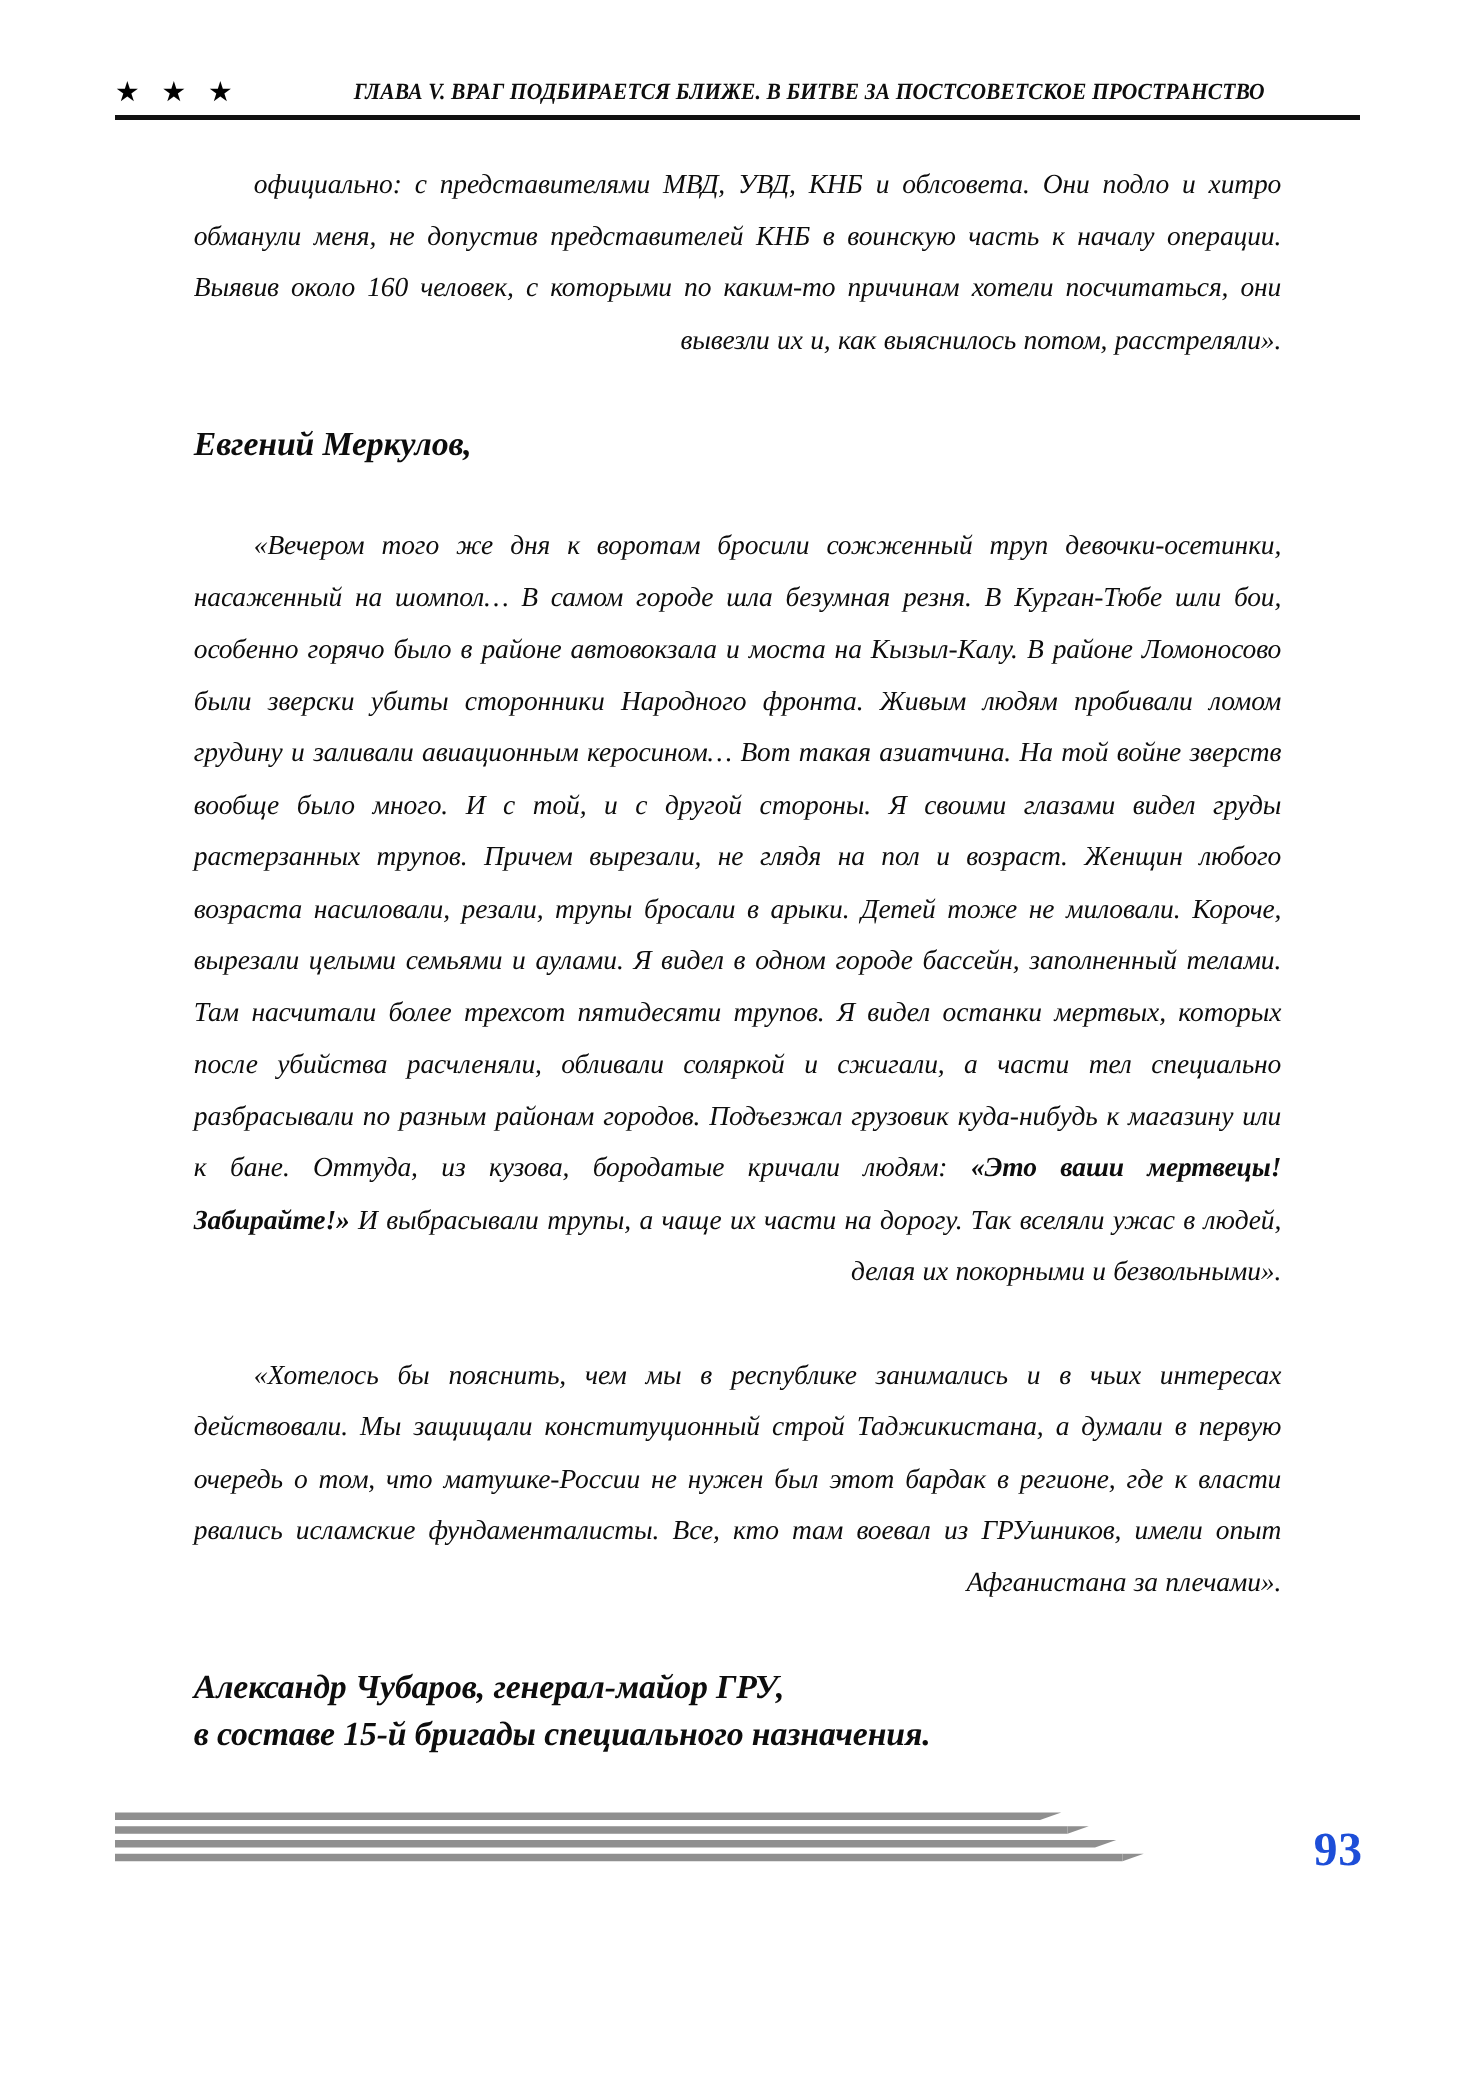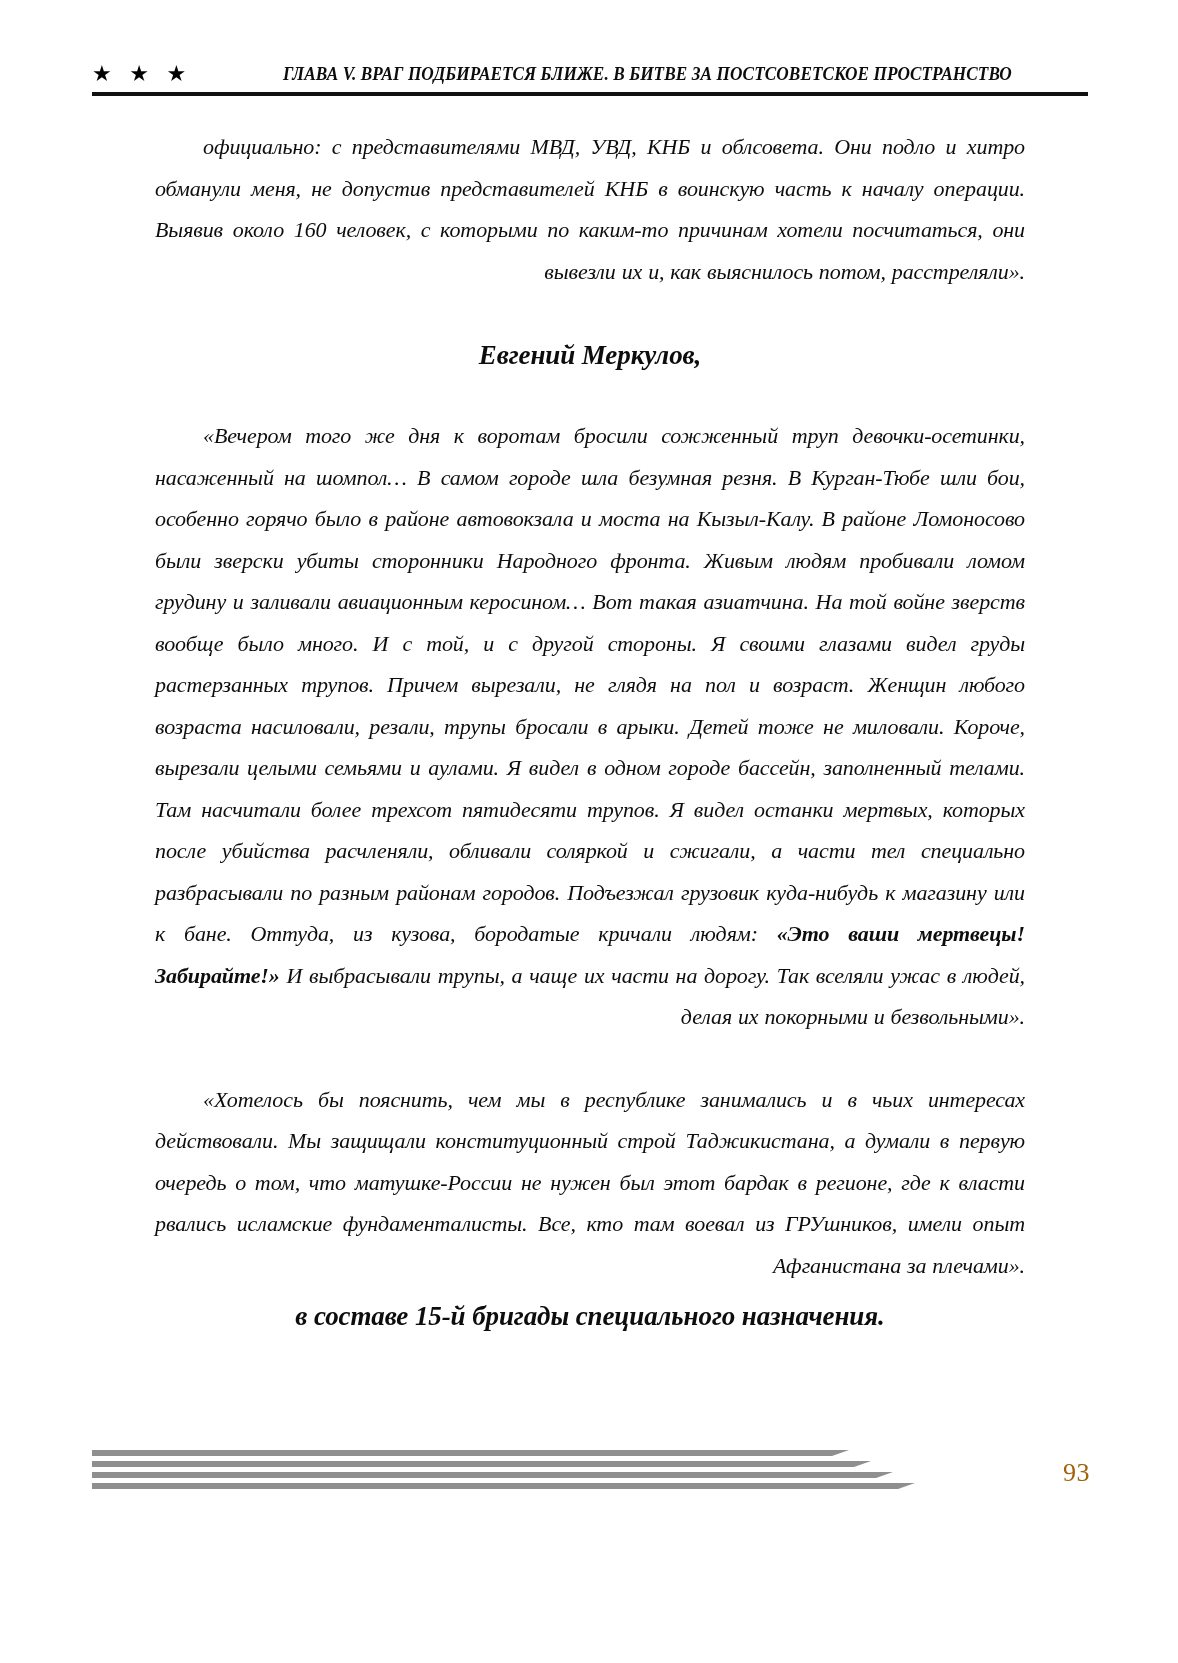--- a/index.html
+++ b/index.html
@@ -72,22 +72,22 @@
     font-size: 22px;
     line-height: 41.5px;
     text-indent: 48px;
     letter-spacing: -0.1px;
     word-spacing: 0.5px;
   }
   p.body.pad-top-1 { margin-top: 41px; }
   p.body b { font-weight: 700; font-style: italic; }
 
   .attrib {
-    margin: 11px;
-    text-align: center;
+    margin: 0;
+    text-align: left;
     font-style: italic;
     font-weight: 700;
     font-size: 27px;
     line-height: 38px;
     letter-spacing: -0.1px;
   }
   .gap-attrib-before { margin-top: 44px; }
 
   
   .footer {
@@ -122,25 +122,25 @@
   }
   .s1 { top: 0px;  width: 740px; }
   .s2 { top: 11px; width: 762px; }
   .s3 { top: 22px; width: 784px; }
   .s4 { top: 33px; width: 806px; }
 
   .page-number {
     position: absolute;
     right: 88px;
     top: 8px;
-    font-size: 26px;
-    font-weight: 400;
+    font-size: 38px;
+    font-weight: 700;
     font-style: normal;
     letter-spacing: 0.5px;
-    color: #a16207;
+    color: #1d4ed8;
   }
 </style>
 </head>
 <body>
 
 <div class="page">
 
   <div class="runhead">
     <span class="stars">★ ★ ★</span>
     <span class="runhead-title">ГЛАВА V. ВРАГ ПОДБИРАЕТСЯ БЛИЖЕ. В БИТВЕ ЗА ПОСТСОВЕТСКОЕ ПРОСТРАНСТВО</span>
@@ -150,20 +150,21 @@
   <div class="content">
 
     <p class="body">официально: с представителями МВД, УВД, КНБ и облсовета. Они подло и хитро обманули меня, не допустив представителей КНБ в воинскую часть к началу операции. Выявив около 160 человек, с которыми по каким-то причинам хотели посчитаться, они вывезли их и, как выяснилось потом, расстреляли».</p>
 
     <p class="attrib gap-attrib-before">Евгений Меркулов,</p>
 
     <p class="body pad-top-1"><span>«Вечером того же дня к воротам бросили сожженный труп девочки-осетинки, насаженный на шомпол… В самом городе шла безумная резня. В Курган-Тюбе шли бои, особенно горячо было в районе автовокзала и моста на Кызыл-Калу. В районе Ломоносово были зверски убиты сторонники Народного фронта. Живым людям пробивали ломом грудину и заливали авиационным керосином… Вот такая азиатчина. На той войне зверств вообще было много. И с той, и с другой стороны. Я своими глазами видел груды растерзанных трупов. Причем вырезали, не глядя на пол и возраст. Женщин любого возраста насиловали, резали, трупы бросали в арыки. Детей тоже не миловали. Короче, вырезали целыми семьями и аулами. Я видел в одном городе бассейн, заполненный телами. Там насчитали более трехсот пятидесяти трупов. Я видел останки мертвых, которых после убийства расчленяли, обливали соляркой и сжигали, а части тел специально разбрасывали по разным районам городов. Подъезжал грузовик куда-нибудь к магазину или к бане. Оттуда, из кузова, бородатые кричали людям: </span><b>«Это ваши мертвецы! Забирайте!»</b><span> И выбрасывали трупы, а чаще их части на дорогу. Так вселяли ужас в людей, делая их покорными и безвольными».</span></p>
 
     <p class="body pad-top-1">«Хотелось бы пояснить, чем мы в республике занимались и в чьих интересах действовали. Мы защищали конституционный строй Таджикистана, а думали в первую очередь о том, что матушке-России не нужен был этот бардак в регионе, где к власти рвались исламские фундаменталисты. Все, кто там воевал из ГРУшников, имели опыт Афганистана за плечами».</p>
 
+    <p class="attrib gap-attrib-before">Александр Чубаров, генерал-майор ГРУ,</p>
     <p class="attrib">в составе 15-й бригады специального назначения.</p>
 
   </div>
 
   <div class="footer">
     <div class="stripes">
       <div class="stripe s1"></div>
       <div class="stripe s2"></div>
       <div class="stripe s3"></div>
       <div class="stripe s4"></div>

